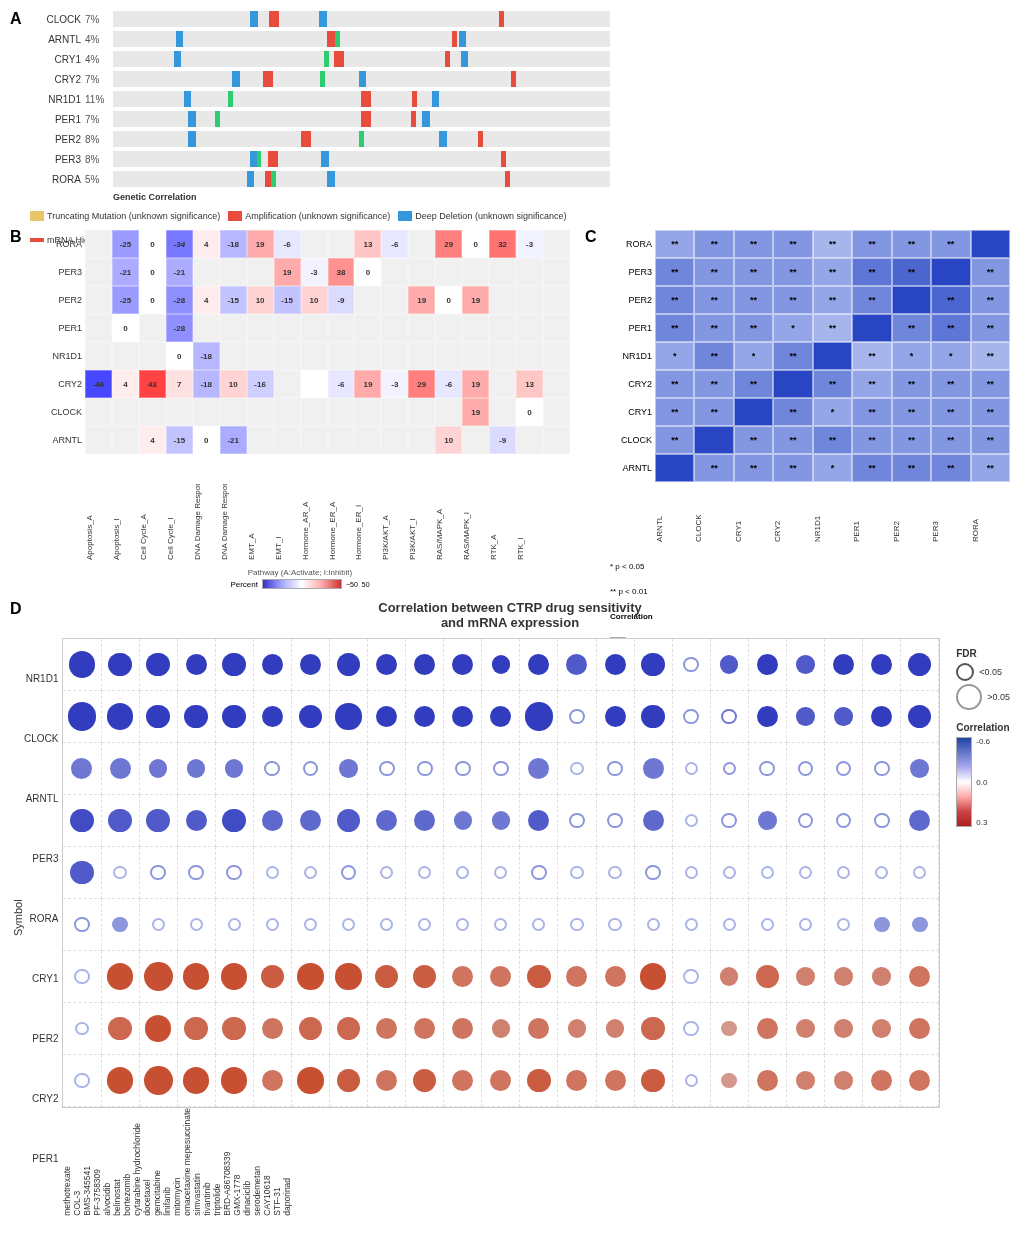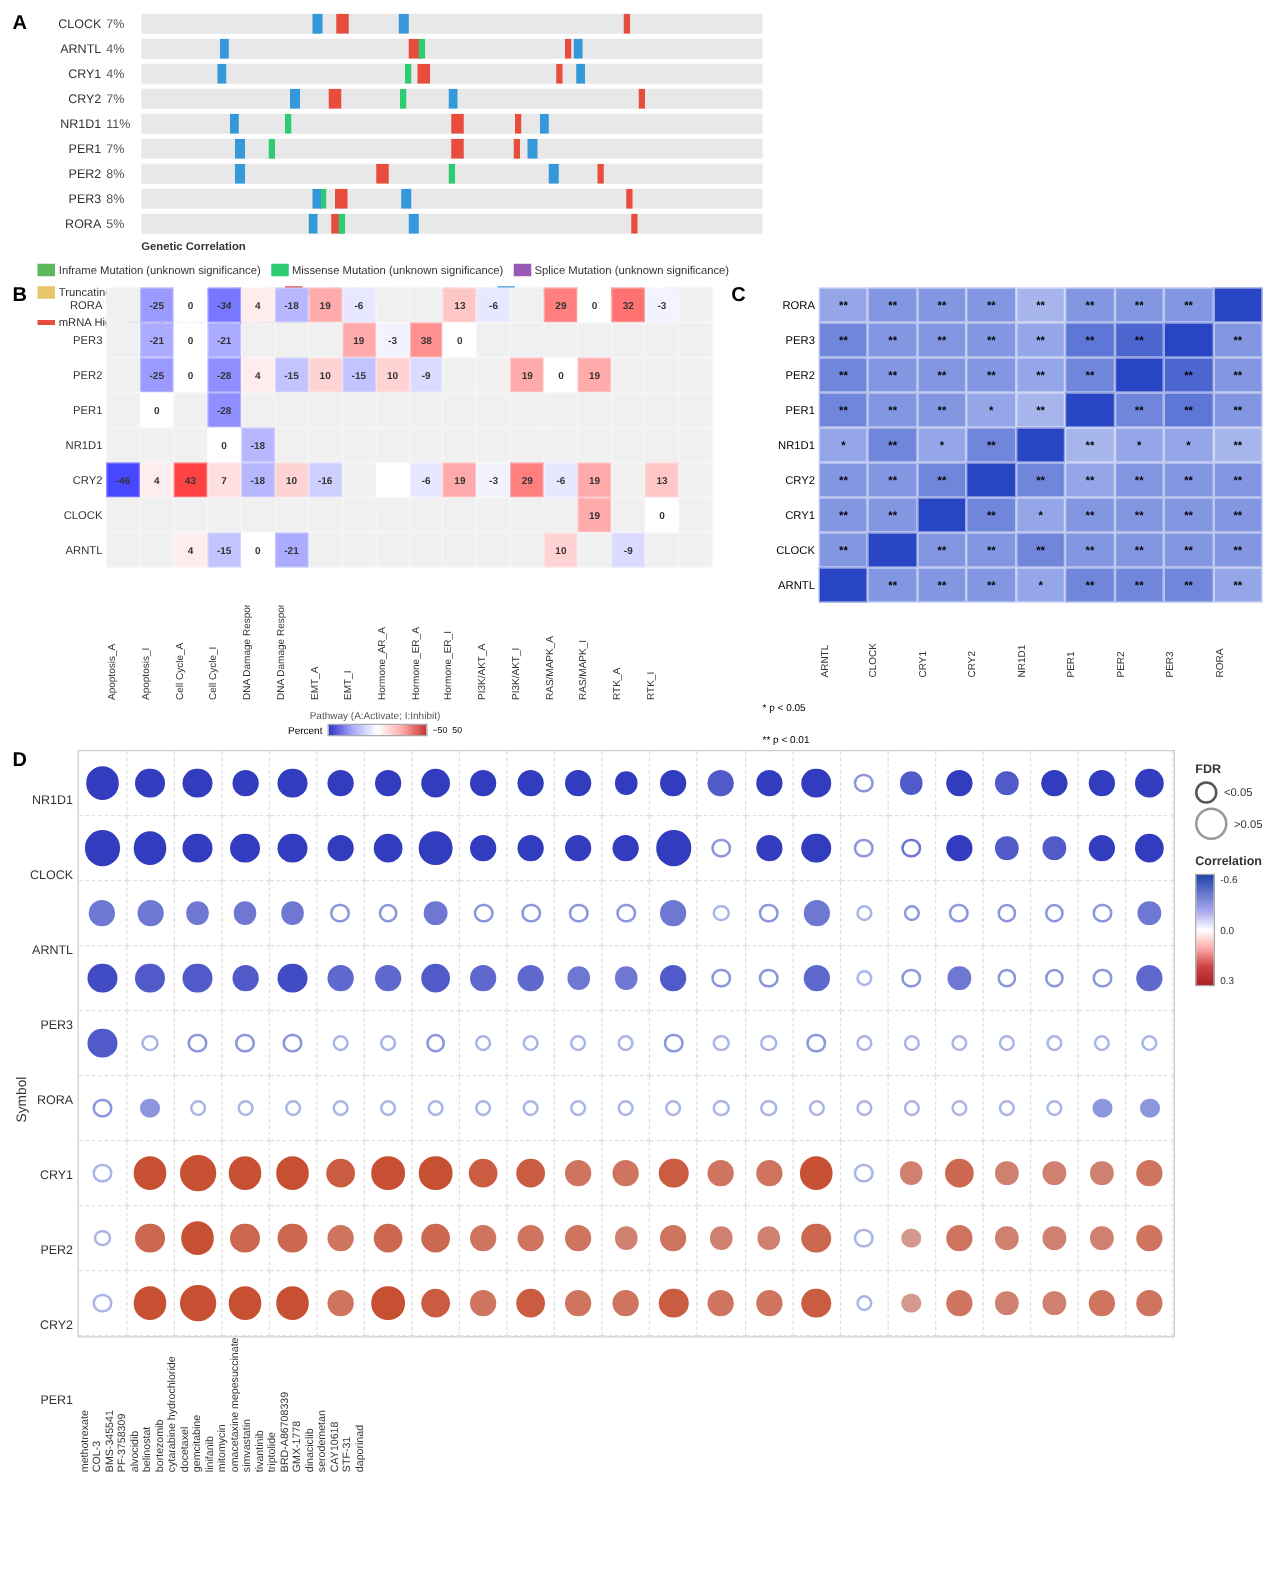--- a/index.html
+++ b/index.html
@@ -390,34 +390,20 @@
             <div class="onco-bar" style="left: 30.5748%; width: 2%; background: rgb(231, 76, 60);"></div>
             <div class="onco-bar" style="left: 43.1438%; width: 1.5%; background: rgb(52, 152, 219);"></div>
             <div class="onco-bar" style="left: 31.768%; width: 1%; background: rgb(46, 204, 113);"></div>
             <div class="onco-bar" style="left: 78.8594%; width: 1%; background: rgb(231, 76, 60);"></div>
             <div class="onco-bar" style="left: 26.9516%; width: 1.5%; background: rgb(52, 152, 219);"></div>
           </div>
         </div>
       </div>
     <div style="font-size:9px;font-weight:bold;color:#333;margin-top:4px;margin-left:83px;">Genetic Correlation</div>
     <div class="legend-a" id="legend-a-container">
-        <div class="legend-row">
-          <div class="legend-item">
-            <span class="legend-box" style="background: rgb(92, 184, 92);"></span>
-            <span>Inframe Mutation (unknown significance)</span>
-          </div>
-          <div class="legend-item">
-            <span class="legend-box" style="background: rgb(46, 204, 113);"></span>
-            <span>Missense Mutation (unknown significance)</span>
-          </div>
-          <div class="legend-item">
-            <span class="legend-box" style="background: rgb(155, 89, 182);"></span>
-            <span>Splice Mutation (unknown significance)</span>
-          </div>
-        </div>
         <div class="legend-row">
           <div class="legend-item">
             <span class="legend-box" style="background: rgb(232, 196, 106);"></span>
             <span>Truncating Mutation (unknown significance)</span>
           </div>
           <div class="legend-item">
             <span class="legend-box" style="background: rgb(231, 76, 60);"></span>
             <span>Amplification (unknown significance)</span>
           </div>
           <div class="legend-item">
@@ -754,20 +740,24 @@
           <span></span>
         </div>
       </div>
     </div>
   </div>
 </div>
 
 <span class="panel-label" style="top:600px;left:10px;">D</span>
 
 <div id="panel-d">
+  <h2>
+    <span>Correlation between CTRP drug sensitivity</span><br>
+    <span>and mRNA expression</span>
+  </h2>
   <div style="display:flex;">
 
     <div class="dot-y-axis-label">Symbol</div>
 
     <div class="dot-y-labels" id="dot-y-labels">
         <div class="dot-y-label">NR1D1</div>
         <div class="dot-y-label">CLOCK</div>
         <div class="dot-y-label">ARNTL</div>
         <div class="dot-y-label">PER3</div>
         <div class="dot-y-label">RORA</div>

